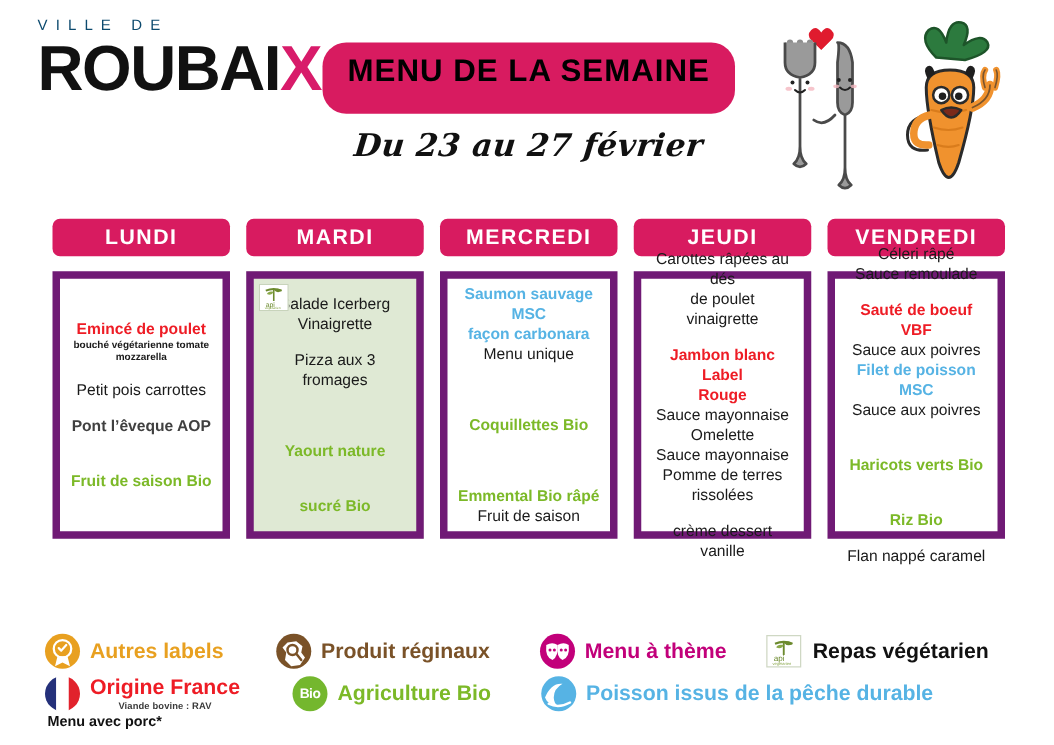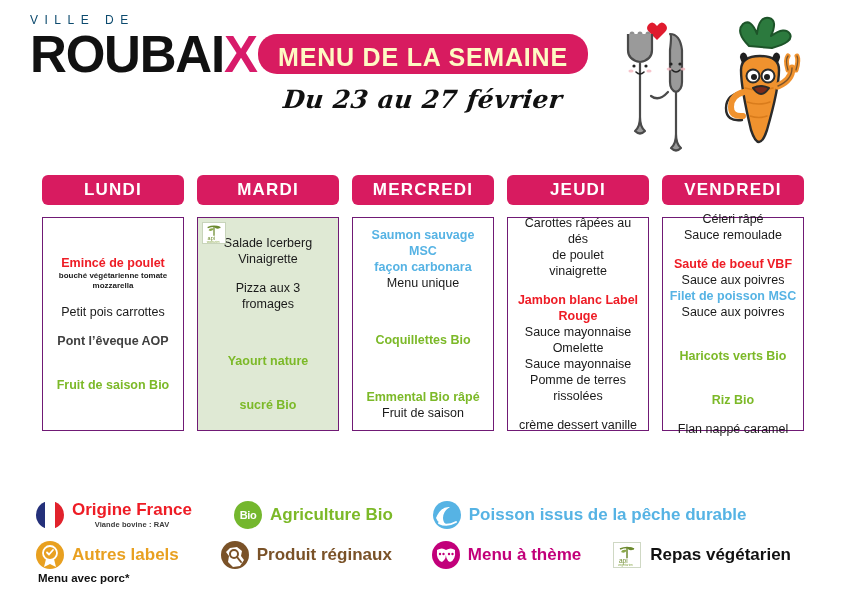--- a/index.html
+++ b/index.html
@@ -50,22 +50,22 @@
   .title-wrap {
     position: absolute;
     left: 258px;
     top: 34px;
     width: 330px;
     text-align: center;
   }
   .title-banner {
     background: #d81b60;
     border-radius: 19px;
-    padding: 11px 10px 4px 10px;
-    color: #fef9c3;
+    padding: 11px 10px 21px 10px;
+    color: #000000;
     font-size: 25px;
     font-weight: bold;
     letter-spacing: 0.8px;
     line-height: 1;
   }
   .title-sub {
     margin-top: 11px;
     font-family: "DejaVu Serif", serif;
     font-style: italic;
     font-size: 25px;
@@ -103,21 +103,21 @@
     border-radius: 6px;
     text-align: center;
     font-size: 17px;
     font-weight: bold;
     letter-spacing: 1.2px;
     padding: 6px 0 7px 0;
     line-height: 1;
   }
   .day-body {
     margin-top: 12px;
-    border: 1px solid #701a75;
+    border: 6px solid #701a75;
     background: #ffffff;
     height: 214px;
     position: relative;
     padding: 8px 6px;
     box-sizing: border-box;
     display: flex;
     flex-direction: column;
     justify-content: center;
     text-align: center;
   }
@@ -387,52 +387,20 @@
           <div class="line green">Riz Bio</div>
         </div>
         <div class="block">
           <div class="line">Flan nappé caramel</div>
         </div>
       </div>
     </div>
   </div>
 
 <div class="legend">
-  <div class="legend-row">
-      <div class="legend-item">
-        <div class="ic">
-          <span class="ic-flag-b"></span>
-          <span class="ic-flag-w"></span>
-          <span class="ic-flag-r"></span>
-        </div>
-        <div>
-          <div class="legend-text" style="color: rgb(238, 28, 37);">Origine France</div>
-          <div class="legend-sub">Viande bovine : RAV</div>
-        </div>
-      </div>
-      <div class="spacer-1"></div>
-      <div class="legend-item">
-        <div class="ic ic-bio">
-          <span>Bio</span>
-        </div>
-        <div>
-          <div class="legend-text" style="color: rgb(124, 185, 40);">Agriculture Bio</div>
-        </div>
-      </div>
-      <div class="spacer-2"></div>
-      <div class="legend-item">
-        <div class="ic ic-fish"><svg viewBox="0 0 28 28" width="28" height="28">
-            <path d="M17 6 q-7 4 -7 11 q0 5 4 7 q-9 -1 -11 -7 q5 -12 14 -11 z" fill="#ffffff"></path>
-            <path d="M6 22 q8 4 17 -1" stroke="#ffffff" stroke-width="2" fill="none" stroke-linecap="round"></path>
-          </svg></div>
-        <div>
-          <div class="legend-text" style="color: rgb(86, 179, 228);">Poisson issus de la pêche durable</div>
-        </div>
-      </div>
-    </div>
   <div class="legend-row row2">
       <div class="legend-item">
         <div class="ic ic-orange"><svg viewBox="0 0 28 28" width="28" height="28">
             <circle cx="14" cy="12" r="7" fill="none" stroke="#ffffff" stroke-width="1.8"></circle>
             <path d="M11 11.5 l2 2 l4 -4.5" stroke="#ffffff" stroke-width="1.8" fill="none" stroke-linecap="round" stroke-linejoin="round"></path>
             <path d="M10 18 l-2 8 l6 -3 l6 3 l-2 -8" fill="#ffffff"></path>
           </svg></div>
         <div>
           <div class="legend-text" style="color: rgb(232, 160, 32);">Autres labels</div>
         </div>
@@ -470,14 +438,46 @@
             <path d="M13 5 q5 -2 7 1 q-4 3 -7 -1 z" fill="#6c8a2e"></path>
             <path d="M13 7 q-5 -1 -6 2 q4 2 6 -2 z" fill="#8aa84a"></path>
             <text x="5" y="20" font-family="Liberation Sans" font-size="6.5" fill="#6c8a2e">api</text>
             <text x="4" y="23" font-family="Liberation Sans" font-size="3.2" fill="#8aa84a">vegetarien</text>
           </svg></div>
         <div>
           <div class="legend-text" style="color: rgb(17, 17, 17);">Repas végétarien</div>
         </div>
       </div>
     </div>
+  <div class="legend-row">
+      <div class="legend-item">
+        <div class="ic">
+          <span class="ic-flag-b"></span>
+          <span class="ic-flag-w"></span>
+          <span class="ic-flag-r"></span>
+        </div>
+        <div>
+          <div class="legend-text" style="color: rgb(238, 28, 37);">Origine France</div>
+          <div class="legend-sub">Viande bovine : RAV</div>
+        </div>
+      </div>
+      <div class="spacer-1"></div>
+      <div class="legend-item">
+        <div class="ic ic-bio">
+          <span>Bio</span>
+        </div>
+        <div>
+          <div class="legend-text" style="color: rgb(124, 185, 40);">Agriculture Bio</div>
+        </div>
+      </div>
+      <div class="spacer-2"></div>
+      <div class="legend-item">
+        <div class="ic ic-fish"><svg viewBox="0 0 28 28" width="28" height="28">
+            <path d="M17 6 q-7 4 -7 11 q0 5 4 7 q-9 -1 -11 -7 q5 -12 14 -11 z" fill="#ffffff"></path>
+            <path d="M6 22 q8 4 17 -1" stroke="#ffffff" stroke-width="2" fill="none" stroke-linecap="round"></path>
+          </svg></div>
+        <div>
+          <div class="legend-text" style="color: rgb(86, 179, 228);">Poisson issus de la pêche durable</div>
+        </div>
+      </div>
+    </div>
 </div>
 <div class="footnote">Menu avec porc*</div>
 
 </body></html>

